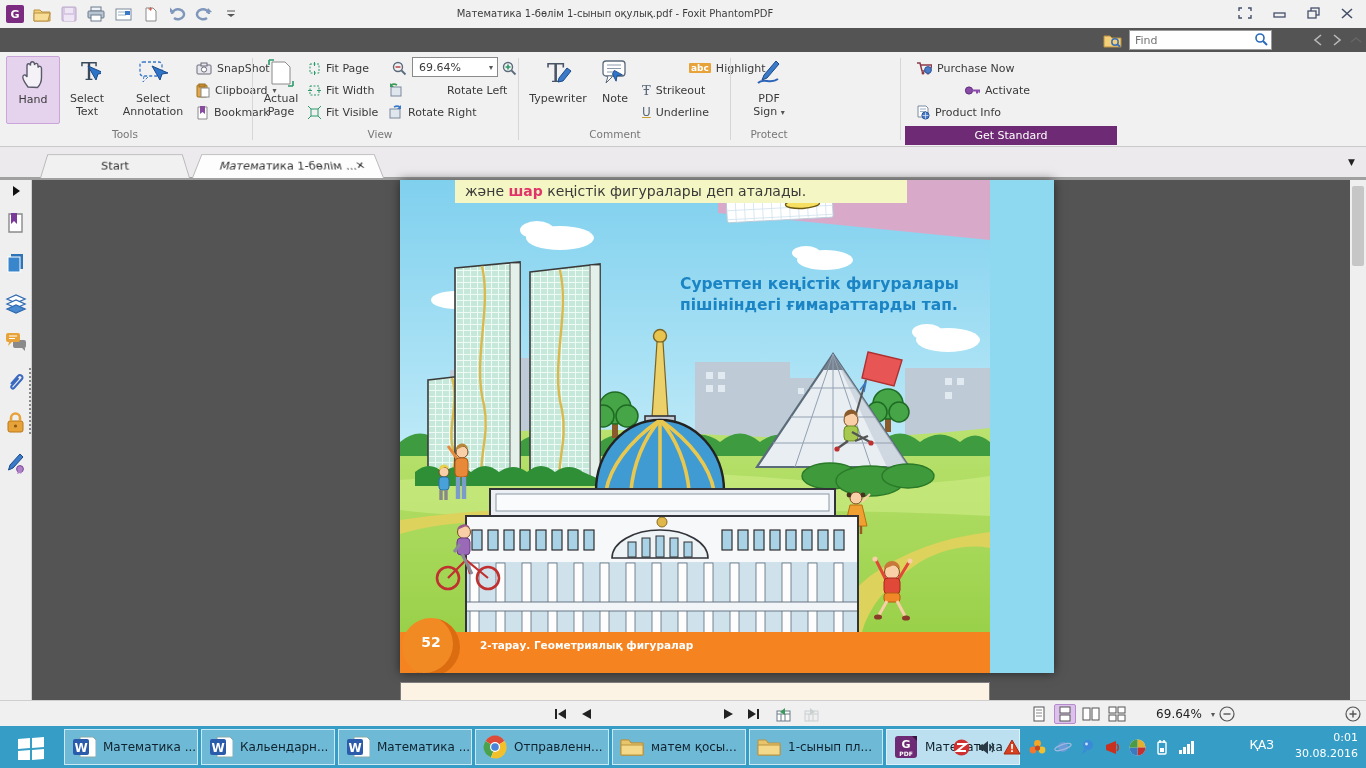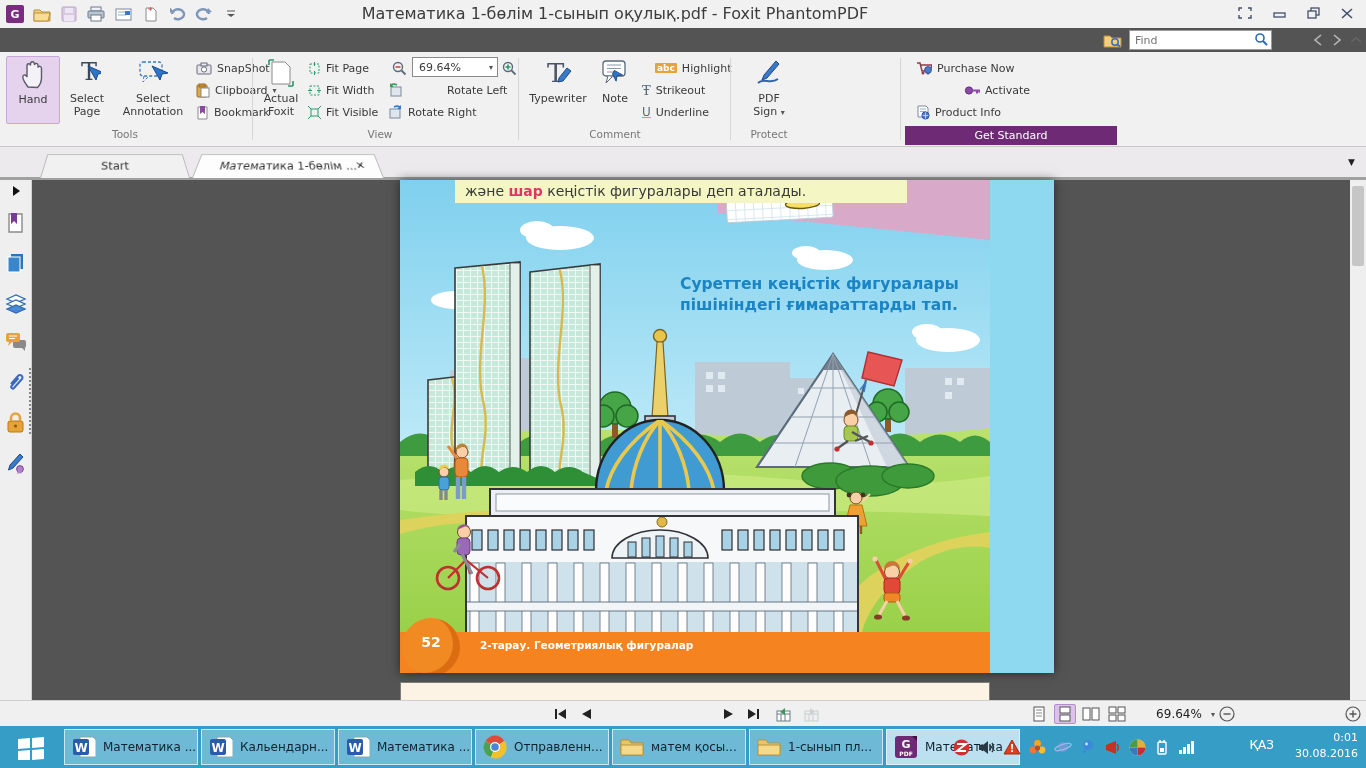--- a/index.html
+++ b/index.html
@@ -4,21 +4,21 @@
 <style>
   html,body{margin:0;padding:0;}
   body{width:1366px;height:768px;overflow:hidden;font-family:"DejaVu Sans","Liberation Sans",sans-serif;
        font-size:11px;color:#3a3a3a;background:#545454;position:relative;}
   .abs{position:absolute;}
   svg{display:block;}
   
   #titlebar{left:0;top:0;width:1366px;height:28px;background:#f2f1f2;}
   .qat{display:flex;align-items:center;height:28px;padding-left:6px;gap:9px;}
   .qat .ic{width:18px;height:18px;display:flex;align-items:center;justify-content:center;}
-  #win-title{left:0;top:0;width:1230px;height:28px;text-align:center;line-height:28px;font-size:16px;color:#3c3c3c;}
+  #win-title{left:0;top:0;width:1230px;height:28px;text-align:center;line-height:28px;font-size:10px;color:#3c3c3c;}
   .winbtn{top:0;width:30px;height:26px;display:flex;align-items:center;justify-content:center;}
   
   #ribbontabs{left:0;top:28px;width:1366px;height:24px;background:#f2f1f2;display:flex;}
   .rtab{padding:0 16px;line-height:24px;font-size:11.5px;color:#333;}
   .rtab.file{background:#7b2b80;color:#fff;padding:0 20px;}
   .rtab.active{background:#ffffff;color:#000;border:1px solid #d4d4d4;border-bottom:none;line-height:22px;}
   
   #findbar{right:4px;top:28px;height:24px;display:flex;align-items:center;gap:7px;position:absolute;}
   #find-input{width:118px;height:18px;border:1px solid #9a9a9a;background:#fff;font-size:11px;padding:0 18px 0 5px;
               font-family:"DejaVu Sans","Liberation Sans",sans-serif;}
@@ -225,21 +225,21 @@
     <span>Hand</span>
   </div>
   <div class="bigbtn" style="left:62px;width:50px;">
     <span class="bicon">
       <svg width="28" height="30">
           <text x="8" y="22" font-size="24" font-family="DejaVu Serif,serif" fill="#3a4a5a">T</text>
           <path d="M15 8l8 14 2-6 6-1z" fill="#2e74c8" stroke="#1a4a88"></path>
         </svg>
       </span>
     <span>Select</span>
-    <span>Page</span>
+    <span>Text</span>
   </div>
   <div class="bigbtn" style="left:116px;width:74px;">
     <span class="bicon">
       <svg width="30" height="30">
           <rect x="2" y="4" width="22" height="14" rx="3" fill="none" stroke="#3a7ac8" stroke-width="1.3" stroke-dasharray="3,2"></rect>
           <path d="M6 18l-1 6 5-5" fill="none" stroke="#3a7ac8" stroke-dasharray="3,2"></path>
           <path d="M14 8l8 14 2-6 6-1z" fill="#2e74c8" stroke="#1a4a88"></path>
         </svg>
       </span>
     <span>Select</span>
@@ -273,21 +273,21 @@
   <div class="gsep" style="left:252px;"></div>
 
   <div class="bigbtn" style="left:258px;width:46px;">
     <span class="bicon">
       <svg width="28" height="30">
           <path d="M5 4h13l5 5v17H5z" fill="#fff" stroke="#8a8a8a"></path>
           <path d="M2 2v5M2 2h5M26 28h-5M26 28v-5" stroke="#2a9a6a" stroke-width="1.6" fill="none"></path>
         </svg>
       </span>
     <span>Actual</span>
-    <span>Foxit</span>
+    <span>Page</span>
   </div>
   <div class="smallrow" style="left:308px;top:6px;">
     <svg width="13" height="13">
         <rect x="2" y="2" width="9" height="9" fill="none" stroke="#2a9a6a" stroke-dasharray="2,1.5"></rect>
         <path d="M6.5 0v4M6.5 13V9" stroke="#2a9a6a"></path>
       </svg>
     <span>Fit Page</span>
   </div>
   <div class="smallrow" style="left:308px;top:28px;">
     <svg width="13" height="13">
@@ -353,21 +353,21 @@
     <span class="bicon">
       <svg width="28" height="30">
           <rect x="2" y="3" width="22" height="15" rx="3" fill="#fff" stroke="#5a6a7a" stroke-width="1.3"></rect>
           <path d="M6 7h14M6 10.5h14M6 14h8" stroke="#8a9aae"></path>
           <path d="M7 18l-2 7 6-6" fill="#fff" stroke="#5a6a7a"></path>
           <path d="M17 16l9 5-6 1-1 6-4-8z" fill="#2e74c8" stroke="#1a4a88" transform="translate(-2,-2) scale(.9)"></path>
         </svg>
       </span>
     <span>Note</span>
   </div>
-  <div class="smallrow" style="left:608px;top:6px;padding-left:47px;">
+  <div class="smallrow" style="left:642px;top:6px;padding-left:47px;">
     <span style="background:#e8a23a;color:#fff;font-weight:bold;font-size:9px;padding:0 2px;border-radius:1px;">abc</span>
     <span>Highlight</span>
   </div>
   <div class="smallrow" style="left:642px;top:28px;">
     <span style="font-size:13px;color:#5a6a7a;font-family:'DejaVu Serif',serif;">Ŧ</span>
     <span>Strikeout</span>
   </div>
   <div class="smallrow" style="left:642px;top:50px;">
     <span style="font-size:12px;color:#5a6a7a;text-decoration:underline;text-decoration-color:#c8a030;">U</span>
     <span>Underline</span>

